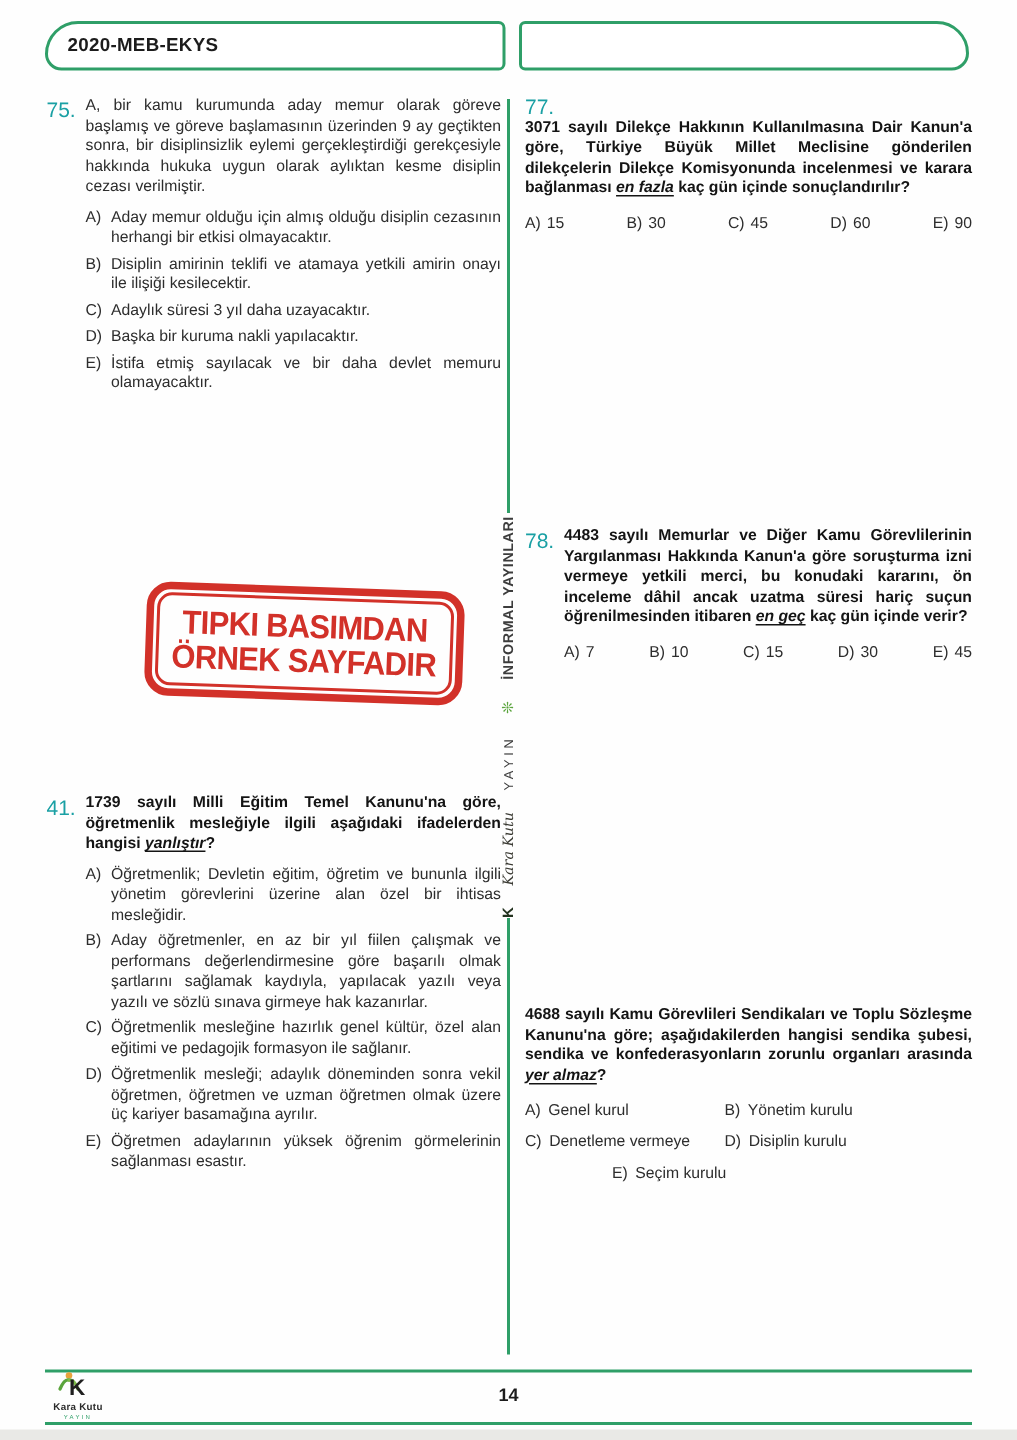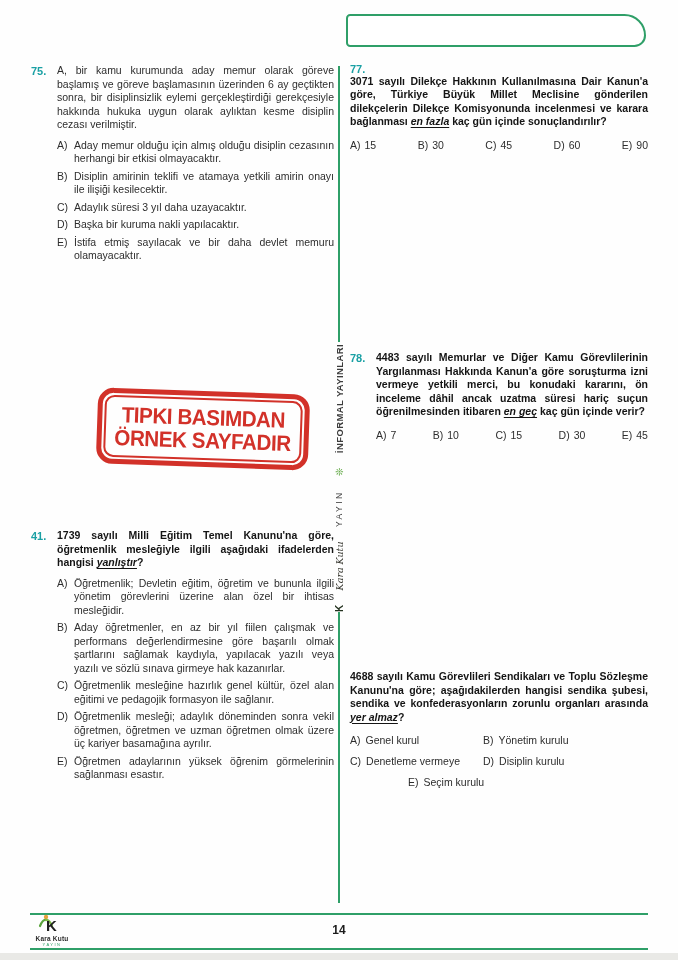--- a/index.html
+++ b/index.html
@@ -28,21 +28,21 @@
     white-space:nowrap;
   }
   .bs-k { font-weight:bold; font-size:10px; color:#23321f; }
   .bs-script { font-family:"DejaVu Serif", serif; font-style:italic; font-size:9.5px; color:#3a3a33; }
   .bs-yayin { font-size:8.5px; letter-spacing:2.5px; color:#3a3a3a; }
   .bs-splat { font-size:10px; color:#5aa43c; }
   .bs-informal { font-weight:bold; font-size:9.5px; color:#3c3c3c; letter-spacing:0.4px; }
 
   
   .q { position:absolute; display:flex; }
-  .qnum { width:26px; flex-shrink:0; font-weight:bold; font-size:11px; color:#1aa0a4; padding-top:0.5px; }
+  .qnum { width:26px; flex-shrink:0; font-weight:normal; font-size:14px; color:#1aa0a4; padding-top:0.5px; }
   .qcontent { flex:1; }
   .qbody { font-size:10.5px; line-height:13.5px; text-align:justify; color:#2d2d2d; }
   .qprompt { font-size:10.5px; line-height:13.5px; text-align:justify; font-weight:bold; color:#141414; margin-top:8px; }
   .qprompt.first { margin-top:0; }
   .u { text-decoration:underline; text-underline-offset:2px;font-style:italic; }
   .opts { margin-top:7px; }
   .opt { display:flex; font-size:10.5px; line-height:13.5px; margin-bottom:4px; }
   .ol { width:17px; flex-shrink:0; }
   .ot { flex:1; text-align:justify; }
   .opts-row { display:flex; justify-content:space-between; margin-top:10px; font-size:10.5px; }
@@ -78,37 +78,40 @@
   .logo-title { font-size:6.5px; font-weight:bold; color:#2b2b2b; letter-spacing:0.2px; margin-top:1px; }
   .logo-sub { font-size:4px; color:#2f9f68; letter-spacing:1.5px; }
 
   .bottom-strip { position:absolute; left:0; top:953px; width:678px; height:7px; background:#e9e9e6; }
 </style>
 </head>
 <body>
 
 <div class="page">
 
+  <div class="hdr-box hdr-left">
+    <div class="hdr-title">2020-MEB-EKYS</div>
+  </div>
   <div class="hdr-box hdr-right"></div>
 
   <div class="vline vline-top"></div>
   <div class="vline vline-bottom"></div>
 
   <div class="brand-strip">
     <span class="bs-k">K</span>
     <span class="bs-script">Kara Kutu</span>
     <span class="bs-yayin">YAYIN</span>
     <span class="bs-splat">❊</span>
     <span class="bs-informal">İNFORMAL YAYINLARI</span>
   </div>
 
   <div class="q" style="left:31px; top:64px; width:303px;">
     <span class="qnum">75.</span>
     <div class="qcontent">
-      <p class="qbody">A, bir kamu kurumunda aday memur olarak göreve başlamış ve göreve başlamasının üzerinden 6 ay geçtikten sonra, bir disiplinsizlik eylemi gerçekleştirdiği gerekçesiyle hakkında hukuka uygun olarak aylıktan kesme disiplin cezası verilmiştir.</p>
+      <p class="qbody">A, bir kamu kurumunda aday memur olarak göreve başlamış ve göreve başlamasının üzerinden 9 ay geçtikten sonra, bir disiplinsizlik eylemi gerçekleştirdiği gerekçesiyle hakkında hukuka uygun olarak aylıktan kesme disiplin cezası verilmiştir.</p>
       <div class="opts">
         <div class="opt">
             <span class="ol">A)</span>
             <span class="ot">Aday memur olduğu için almış olduğu disiplin cezasının herhangi bir etkisi olmayacaktır.</span>
           </div>
         <div class="opt">
             <span class="ol">B)</span>
             <span class="ot">Disiplin amirinin teklifi ve atamaya yetkili amirin onayı ile ilişiği kesilecektir.</span>
           </div>
         <div class="opt">

